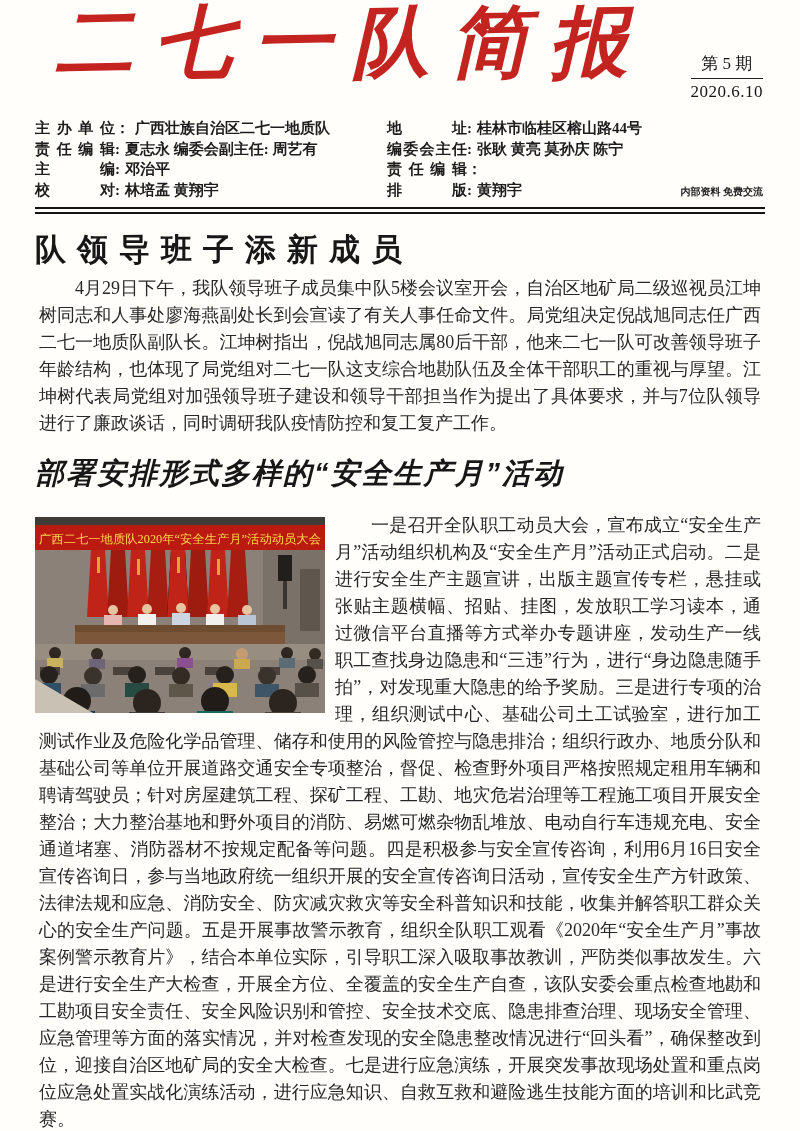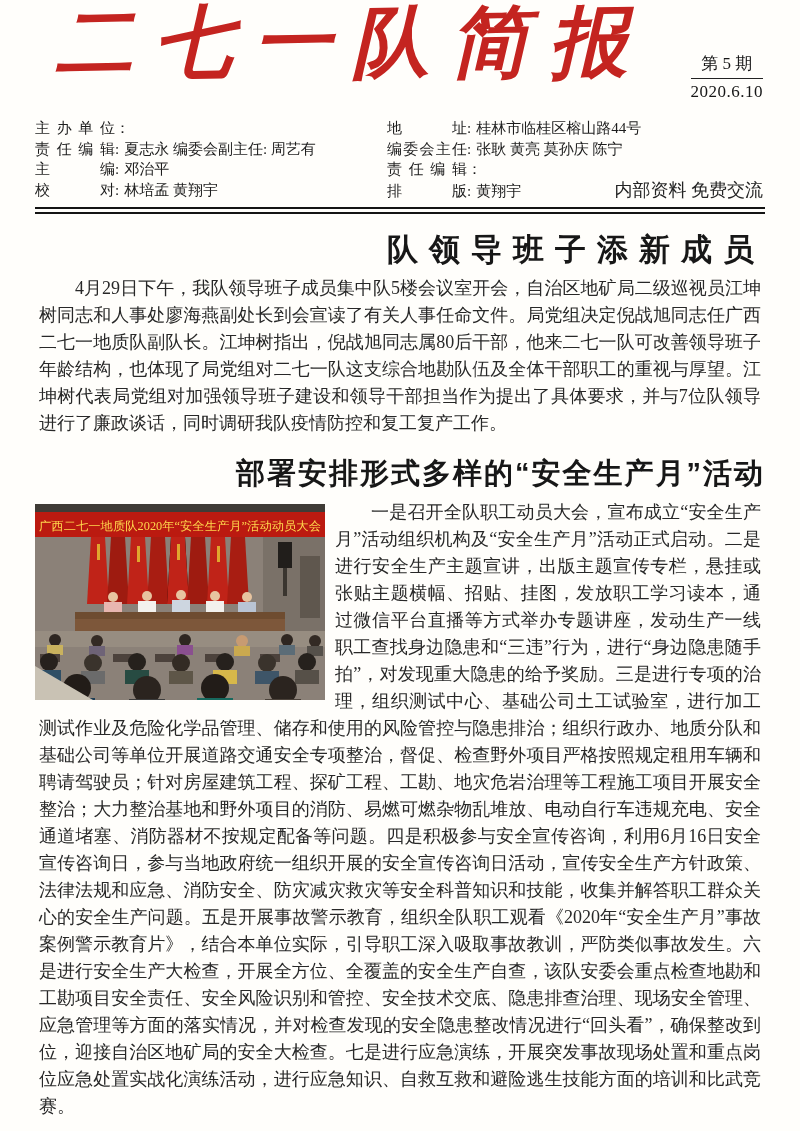--- a/index.html
+++ b/index.html
@@ -15,35 +15,35 @@
     position:absolute;left:20px;top:-12px;width:572px;
     display:flex;justify-content:space-between;
     font-family:"DejaVu Serif",serif;font-weight:bold;font-style:italic;
     color:#c42420;font-size:78px;line-height:1.22;white-space:nowrap;
   }
   .masthead-title span{transform:rotate(-1deg);}
   .issue-box{position:absolute;right:2px;bottom:4px;text-align:center;color:#161616;font-size:17px;line-height:1.2;}
   .issue-box .issue{display:block;padding:0 8px 3px 8px;border-bottom:1.6px solid #222;text-align:center;}
   .issue-box .date{display:block;padding-top:3px;letter-spacing:0.5px;}
   
-  .info{display:flex;margin-top:12px;font-size:15px;line-height:19.5px;color:#1d1d1d;}
+  .info{display:flex;margin-top:12px;font-size:15px;line-height:19.5px;color:#1d1d1d;font-weight:bold;}
   .info-col-left{width:352px;flex:none;}
   .info-col-right{flex:1;}
   .info-row{display:flex;align-items:baseline;margin:1px 0;white-space:nowrap;}
   .lbl{display:inline-block;width:80px;text-align:justify;text-align-last:justify;flex:none;}
   .colon{flex:none;margin-right:5px;}
-  .note{margin-left:auto;font-size:18px;color:#242424;padding-right:2px;}
+  .note{margin-left:auto;font-size:10px;color:#242424;padding-right:2px;}
   .rule-double{margin-top:5px;height:3px;border-top:2px solid #141414;border-bottom:2px solid #141414;}
   
   .a-title{
-    text-align:right;color:#171717;font-weight:900;
+    text-align:left;color:#171717;font-weight:900;
     font-family:"Liberation Sans",sans-serif;
   }
   .a1-title{margin:15px 0 4px 0;font-size:31px;letter-spacing:11px;}
-  .a2-title{margin:17px 0 5px 0;font-size:29px;letter-spacing:2px;}
+  .a2-title{margin:17px 0 18px 0;font-size:29px;letter-spacing:2px;font-style:italic;}
   
   .body-text{font-size:18px;line-height:27px;text-align:justify;color:#282828;}
   .body-text p{margin:4px;text-indent:2em;}
   .photo{
     float:left;width:290px;height:196px;
     margin:5px 10px 2px 0;display:block;
   }
   .clearfix::after{content:"";display:block;clear:both;}
 </style>
 </head>
@@ -64,20 +64,21 @@
       <span class="issue">第 5 期</span>
       <span class="date">2020.6.10</span>
     </div>
   </div>
 
   <div class="info">
     <div class="info-col-left">
       <div class="info-row">
         <span class="lbl">主办单位</span>
         <span class="colon">：</span>
+        <span class="val">广西壮族自治区二七一地质队</span>
       </div>
       <div class="info-row">
         <span class="lbl">责任编辑</span>
         <span class="colon">:</span>
         <span class="val">夏志永  编委会副主任: 周艺有</span>
       </div>
       <div class="info-row">
         <span class="lbl">主编</span>
         <span class="colon">:</span>
         <span class="val">邓治平</span>

